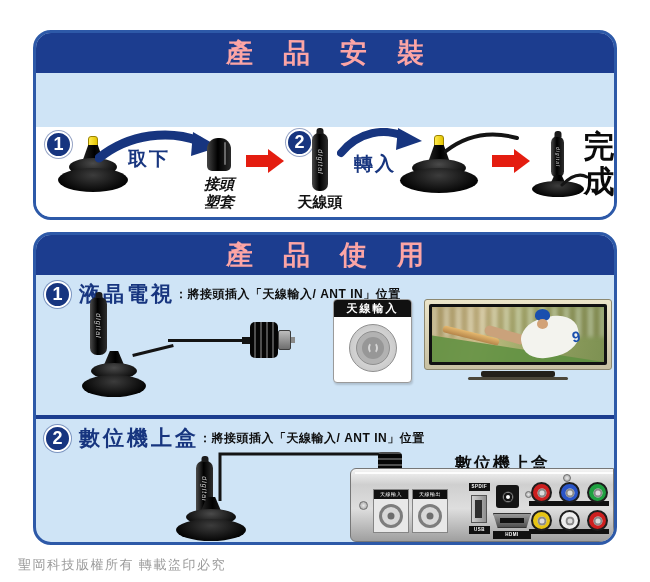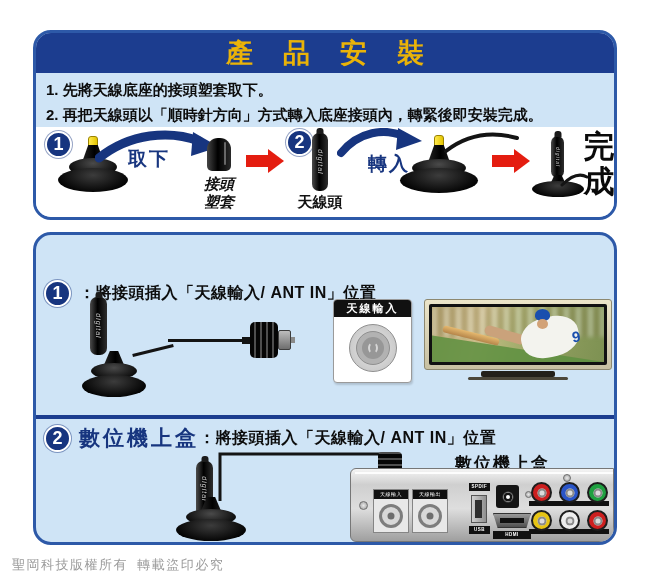--- a/index.html
+++ b/index.html
@@ -6,21 +6,21 @@
   body { background:#fff; }
   .canvas { position:relative; width:650px; height:582px; background:#ffffff;
             font-family:"Liberation Sans", sans-serif; overflow:hidden; }
 
   
   .panel { position:absolute; left:33px; width:584px; border:3px solid #2d59a8;
            border-radius:18px; background:#cfe4f6; overflow:hidden; }
   #panel-install { top:30px; height:190px; }
   #panel-usage   { top:232px; height:313px; }
   .panel-header { position:absolute; top:0; left:0; right:0; height:40px; background:#1c3d8f;
-                  color:#eab308; font-weight:bold; font-size:27px; letter-spacing:30px;
+                  color:#fca5a5; font-weight:bold; font-size:27px; letter-spacing:30px;
                   padding-left:30px; display:flex; align-items:center; justify-content:center; }
 
   
   .steps { position:absolute; top:44px; left:10px; right:4px; color:#0d0d0d;
            font-size:15px; font-weight:bold; line-height:25px; white-space:nowrap; }
   .art { position:absolute; left:0; right:0; top:94px; bottom:0; background:#ffffff; }
 
   .num-circle { position:absolute; width:27px; height:27px; border-radius:50%;
                 background:#17357f; color:#fff; font-weight:bold; font-size:18px;
                 display:flex; align-items:center; justify-content:center;
@@ -70,21 +70,21 @@
 
   
   .sec { position:absolute; left:0; right:0; }
   #sec-tv  { top:40px; height:140px; }
   #sec-stb { top:184px; bottom:0; }
   .divider { position:absolute; top:180px; left:0; right:0; height:4px; background:#1c3d8f; }
 
   .sec-heading { position:absolute; left:8px; top:5px; display:flex; align-items:center; }
   .sec-heading .num-circle { position:static; margin-right:8px; }
   .sec-name { color:#17357f; font-size:21px; font-weight:bold; letter-spacing:3px; }
-  .sec-desc { color:#0d0d0d; font-size:16px; font-weight:bold; letter-spacing:.5px; }
+  .sec-desc { color:#0d0d0d; font-size:12px; font-weight:bold; letter-spacing:.5px; }
 
   .cable { position:absolute; background:#141414; }
 
   
   .fplug-h { position:absolute; width:54px; height:36px; }
   .fplug-h .tail { position:absolute; left:0; top:15px; width:10px; height:7px; background:#141414; }
   .fplug-h .body { position:absolute; left:8px; top:0; width:28px; height:36px; border-radius:5px;
                    background:repeating-linear-gradient(90deg,#050505 0 4px,#4e4e4e 4px 6px); }
   .fplug-h .noz  { position:absolute; left:36px; top:8px; width:13px; height:20px; border-radius:2px;
                    background:linear-gradient(180deg,#bdbdbd,#6e6e6e); border:1px solid #3d3d3d; }
@@ -176,34 +176,30 @@
   .hdmi-port { position:absolute; left:142px; top:44px; width:38px; height:15px;
                background:linear-gradient(#9a9a9a,#4f4f4f); border:1px solid #333;
                clip-path:polygon(0 0,100% 0,88% 100%,12% 100%); }
   .hdmi-port::after { content:""; position:absolute; left:6px; top:4px; right:6px; bottom:4px; background:#111; }
   .rca { position:absolute; width:21px; height:21px; border-radius:50%; border:2px solid #1d1d1d; }
   .rca::after { content:""; position:absolute; left:50%; top:50%; transform:translate(-50%,-50%);
                 width:9px; height:9px; border-radius:50%; background:#dcdcdc;
                 box-shadow:inset 0 0 0 2px #8a8a8a; }
   .rca-strip { position:absolute; height:5px; background:#111; }
 
-  .footer { position:absolute; left:12px; top:556px; color:#9a9a9a; font-size:13px; letter-spacing:1.5px;font-family:Liberation Mono, monospace; }
+  .footer { position:absolute; left:18px; top:556px; color:#9a9a9a; font-size:13px; letter-spacing:1.5px; }
 </style>
 </head>
 <body>
 
 <div class="canvas">
 
   <section class="panel" id="panel-install">
     <div class="panel-header">產品安裝</div>
 
-    <div class="steps">
-      <div>1. 先將天線底座的接頭塑套取下。</div>
-      <div>2. 再把天線頭以「順時針方向」方式轉入底座接頭內，轉緊後即安裝完成。</div>
-    </div>
 
     <div class="art">
 
       <div class="num-circle" style="left:9px; top:4px;">1</div>
 
       <div class="base" style="left:22px; top:9px; width:70px; height:56px;">
         <div class="b-tip"></div>
         <div class="b-cone" style="top:9px;"></div>
         <div class="b-mid" style="top:22px; width:48px; height:18px;"></div>
         <div class="b-disc" style="height:24px;"></div>
@@ -231,21 +227,21 @@
 
       <div class="stick" style="left:276px; top:6px; width:16px; height:58px;">
         <span class="brand">digital</span>
       </div>
       <div class="cn-label" style="left:256px; top:66px; width:56px;">天線頭</div>
 
       <svg class="svg-abs" style="left:301px; top:1px;" width="86" height="30" viewBox="0 0 86 30">
         <path d="M4,25 C22,3 48,0 66,8" fill="none" stroke="#17357f" stroke-width="8" stroke-linecap="round"></path>
         <polygon points="61,0 85,13 59,22" fill="#17357f"></polygon>
       </svg>
-      <div class="verb" style="left:332px; top:24px;">轉入</div>
+      <div class="verb" style="left:318px; top:24px;">轉入</div>
 
       <div class="base" style="left:364px; top:8px; width:78px; height:58px;">
         <div class="b-tip"></div>
         <div class="b-cone" style="top:10px;"></div>
         <div class="b-mid" style="top:24px; width:54px; height:18px;"></div>
         <div class="b-disc" style="height:25px;"></div>
       </div>
       <svg class="svg-abs" style="left:404px; top:2px;" width="80" height="26" viewBox="0 0 80 26">
         <path d="M6,22 C28,5 52,2 77,9" fill="none" stroke="#141414" stroke-width="4" stroke-linecap="round"></path>
       </svg>
@@ -268,24 +264,26 @@
       </div>
 
       <div class="done" style="left:546px; top:2px; width:34px;">
         <div>完</div>
         <div>成</div>
       </div>
     </div>
   </section>
 
   <section class="panel" id="panel-usage">
+    <div class="panel-header">產品使用</div>
 
     <div class="sec" id="sec-tv">
       <div class="sec-heading">
         <div class="num-circle">1</div>
+        <span class="sec-name">液晶電視</span>
         <span class="sec-desc">：將接頭插入「天線輸入/ ANT IN」位置</span>
       </div>
 
       <div class="stick" style="left:54px; top:22px; width:17px; height:58px;">
         <span class="brand">digital</span>
       </div>
       <div class="base" style="left:46px; top:76px; width:64px; height:46px;">
         <div class="b-cone" style="top:0; width:26px; height:16px;"></div>
         <div class="b-mid" style="top:12px; width:46px; height:16px;"></div>
         <div class="b-disc" style="height:22px;"></div>

